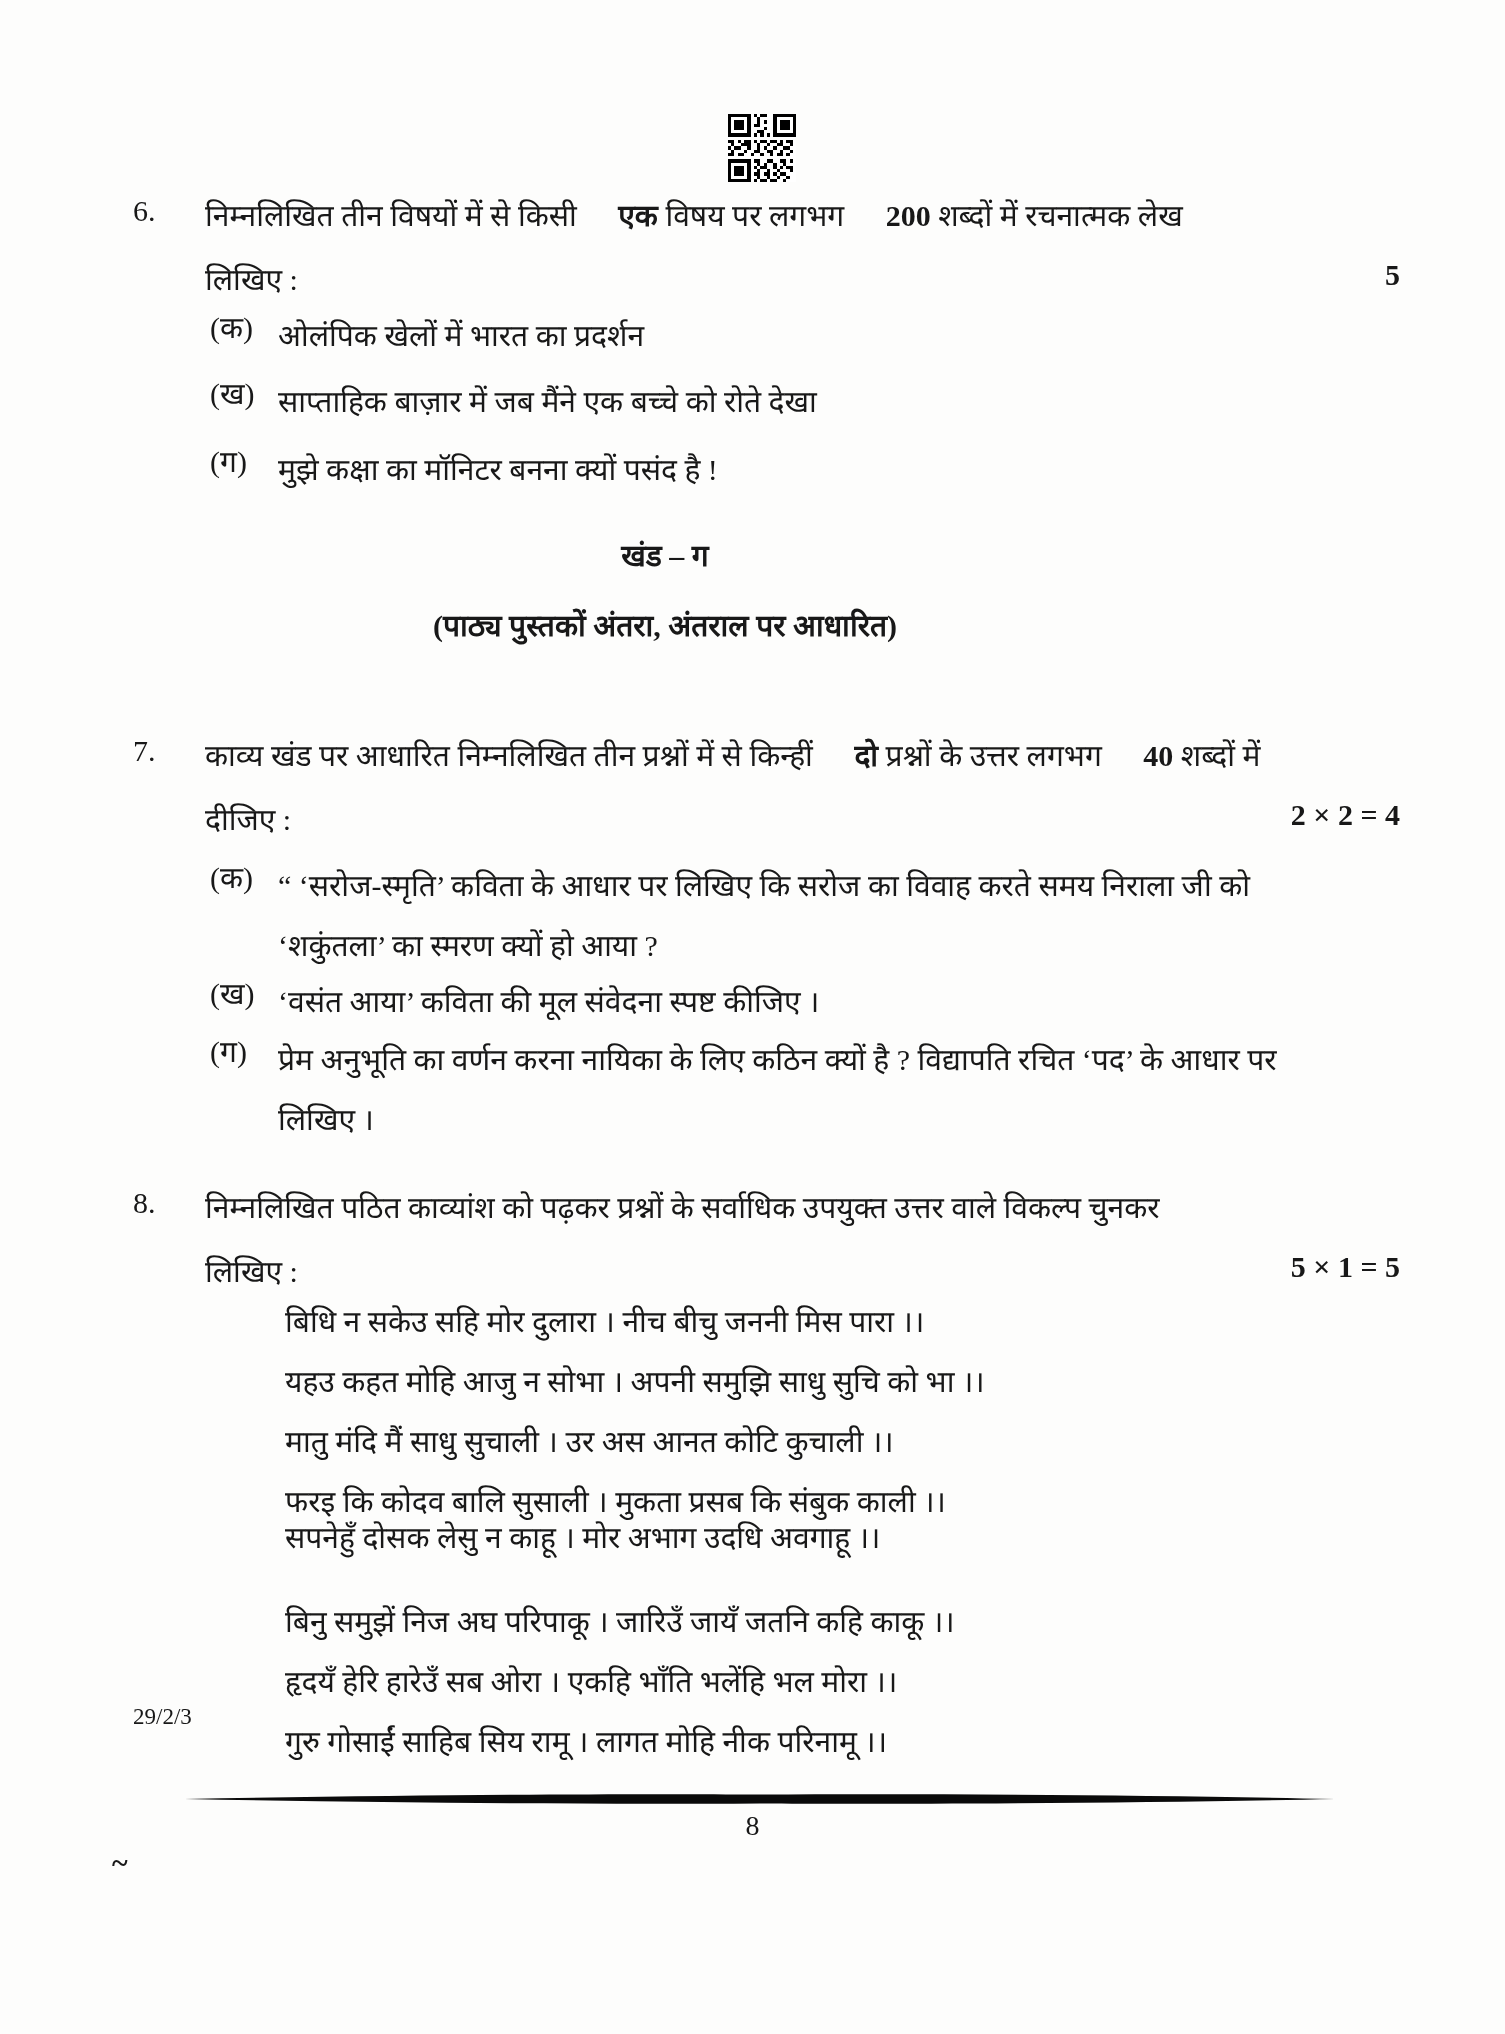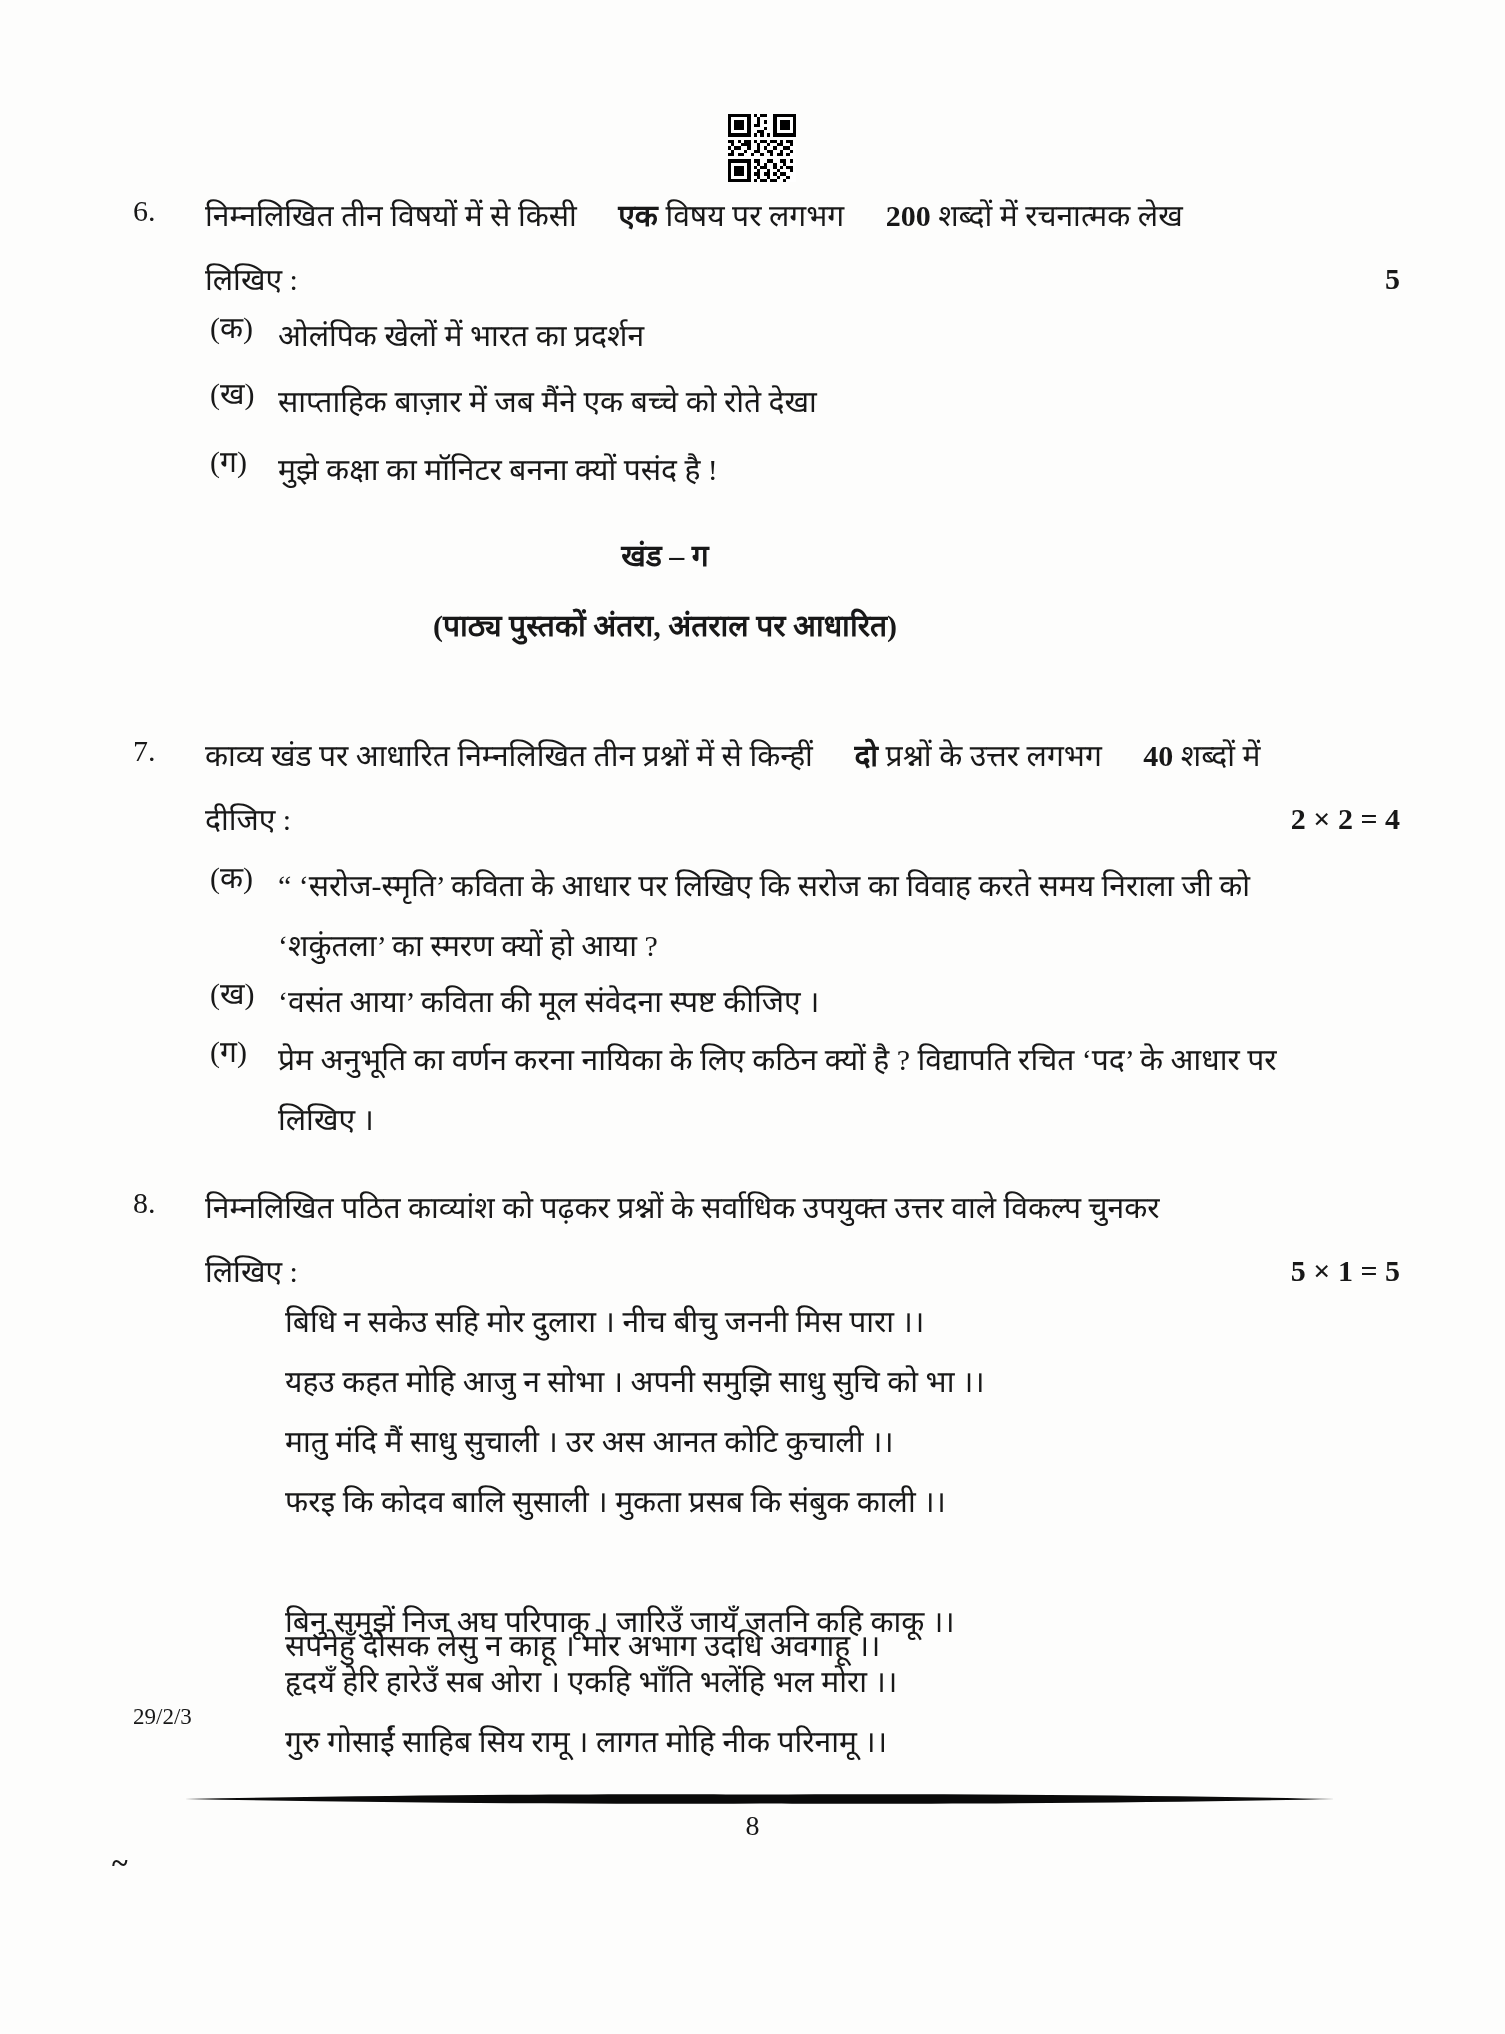--- a/index.html
+++ b/index.html
@@ -9,21 +9,21 @@
     margin:0 auto;
     background:#fdfdfc;
     color:#181818;
     font-family:"Liberation Serif","DejaVu Serif",serif;
     font-size:30px;
     overflow:hidden;
   }
   .abs{position:absolute;}
   .qnum{position:absolute;left:133px;top:0;}
   .qtext{margin-left:205px;margin-right:110px;line-height:44px;}
-  .row2{position:absolute;left:205px;right:105px;display:flex;justify-content:space-between;align-items:center;}
+  .row2{position:absolute;left:205px;right:105px;display:flex;justify-content:space-between;align-items:flex-start;}
   .marks{font-weight:bold;white-space:nowrap;}
   .b{font-weight:bold;margin-left:34px;}
   .opt{position:absolute;left:0;right:0;}
   .optlabel{position:absolute;left:210px;top:0;}
   .opttext{margin-left:278px;width:1048px;line-height:60px;}
   .center-head{position:absolute;left:0;width:1330px;text-align:center;font-weight:bold;}
   .poemline{position:absolute;left:285px;white-space:nowrap;}
   .footer-rule{position:absolute;left:185px;top:1794px;}
   .footer-code{position:absolute;left:133px;top:1704px;font-weight:normal;font-size:23px;}
   .footer-page{position:absolute;left:0;width:1505px;top:1810px;text-align:center;font-size:28px;}
@@ -191,21 +191,21 @@
   <div class="row2" style="top:1250px;">
     <span>लिखिए :</span>
     <span class="marks">5 × 1 = 5</span>
   </div>
 
   <div>
     <div class="poemline" style="top:1300px;">बिधि न सकेउ सहि मोर दुलारा । नीच बीचु जननी मिस पारा ।।</div>
     <div class="poemline" style="top:1360px;">यहउ कहत मोहि आजु न सोभा । अपनी समुझि साधु सुचि को भा ।।</div>
     <div class="poemline" style="top:1420px;">मातु मंदि मैं साधु सुचाली । उर अस आनत कोटि कुचाली ।।</div>
     <div class="poemline" style="top:1480px;">फरइ कि कोदव बालि सुसाली । मुकता प्रसब कि संबुक काली ।।</div>
-    <div class="poemline" style="top:1624px;">सपनेहुँ दोसक लेसु न काहू । मोर अभाग उदधि अवगाहू ।।</div>
+    <div class="poemline" style="top:1516px;">सपनेहुँ दोसक लेसु न काहू । मोर अभाग उदधि अवगाहू ।।</div>
     <div class="poemline" style="top:1600px;">बिनु समुझें निज अघ परिपाकू । जारिउँ जायँ जतनि कहि काकू ।।</div>
     <div class="poemline" style="top:1660px;text-align:right;">हृदयँ हेरि हारेउँ सब ओरा । एकहि भाँति भलेंहि भल मोरा ।।</div>
     <div class="poemline" style="top:1720px;">गुरु गोसाईं साहिब सिय रामू । लागत मोहि नीक परिनामू ।।</div>
   </div>
 
   <div class="footer-rule">
     <svg width="1150" height="10" viewBox="0 0 1150 10">
       <path d="M0,5 C 250,0.5 450,-0.5 575,0.5 C 750,-0.5 980,1 1150,5 C 980,9 700,10.5 575,9.5 C 400,10.5 200,9 0,5 Z" fill="#0a0a0a"></path>
     </svg>
   </div>

